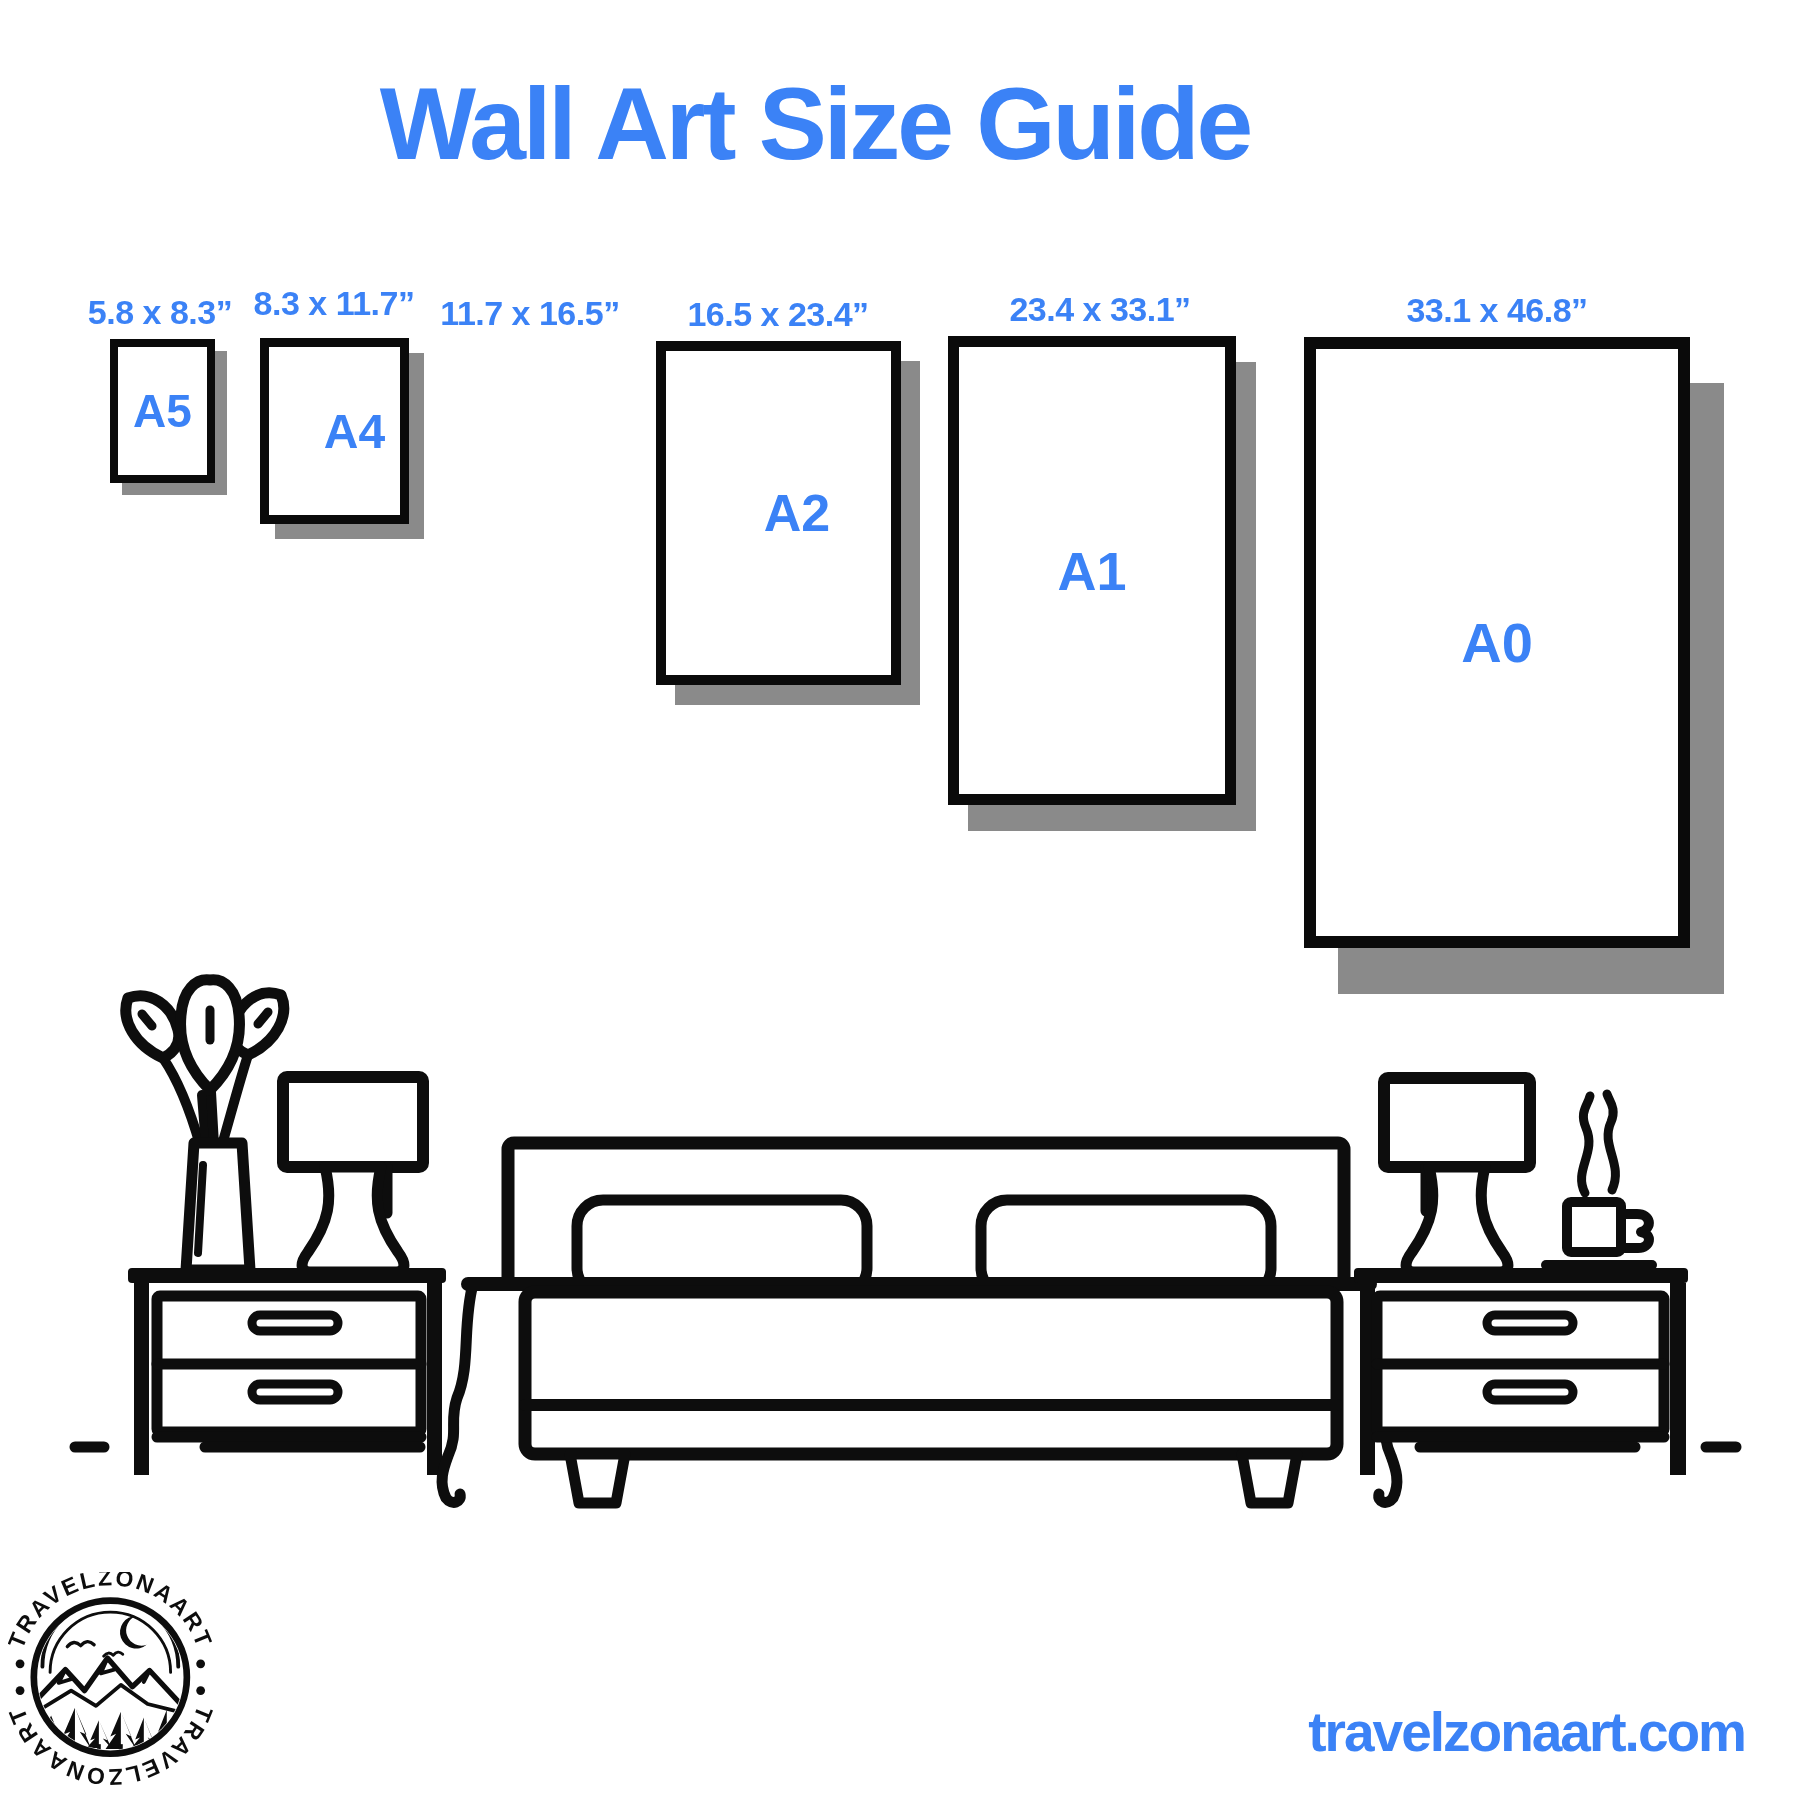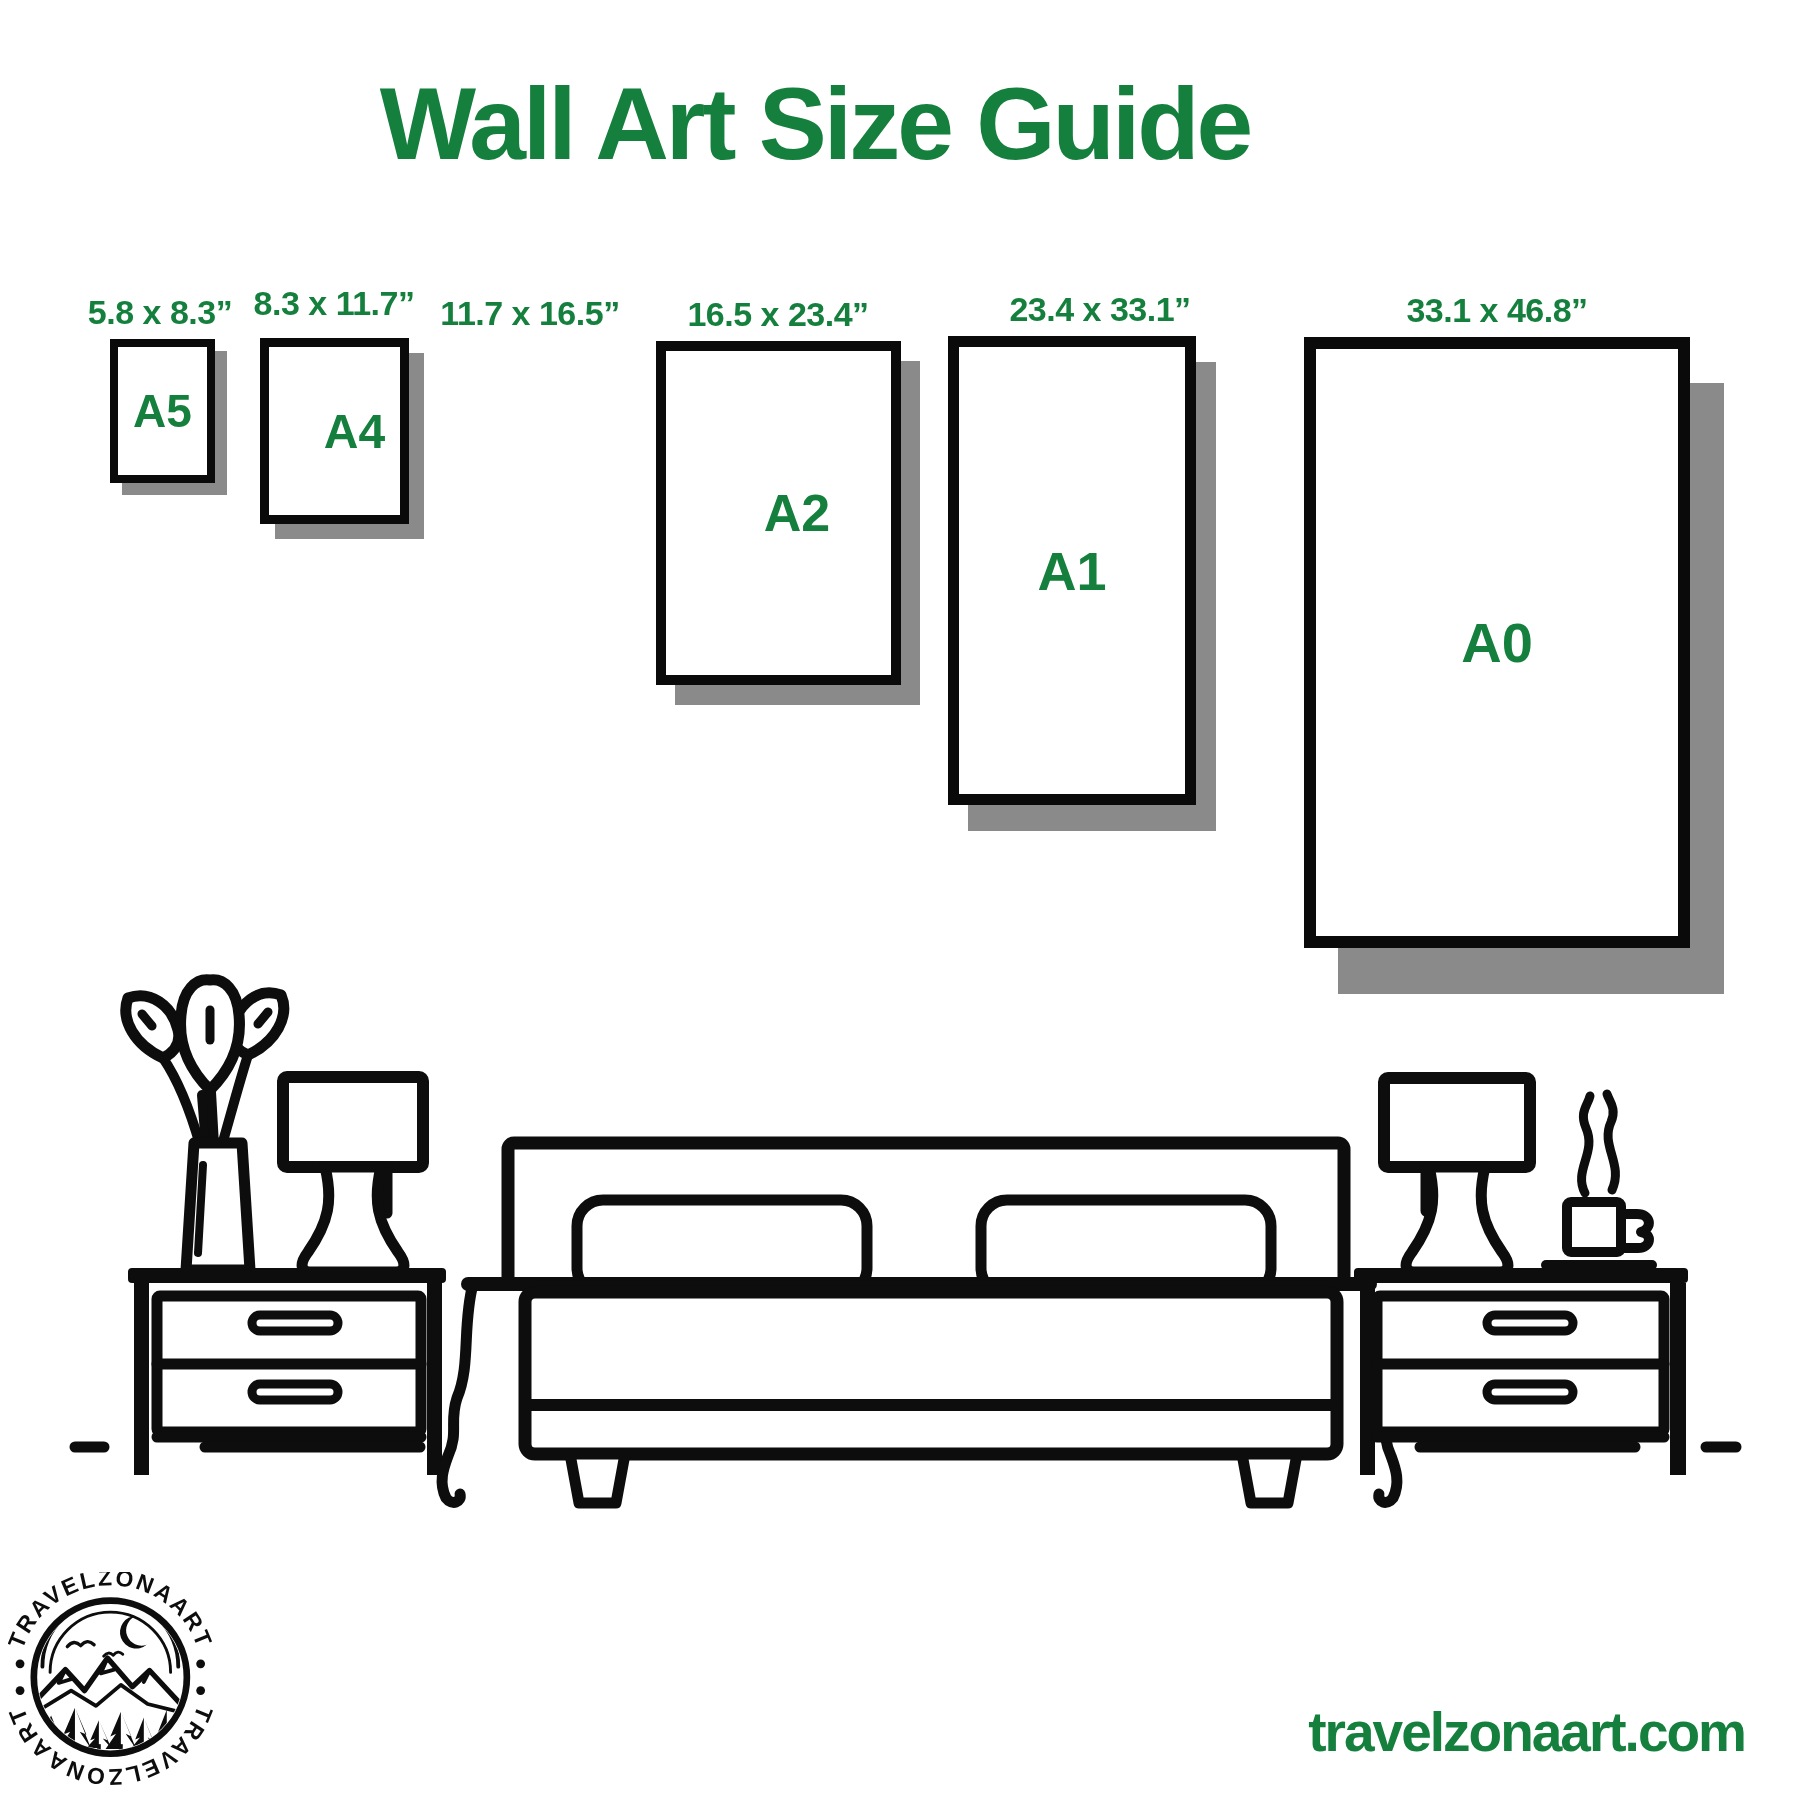--- a/index.html
+++ b/index.html
@@ -1,18 +1,18 @@
 <!DOCTYPE html>
 <html><head>
 <meta charset="utf-8">
 <style>
   html,body{margin:0;padding:0;background:#ffffff;}
   .canvas{
     position:relative;width:1800px;height:1800px;background:#ffffff;overflow:hidden;
-    font-family:"Liberation Sans","DejaVu Sans",sans-serif;color:#15803d;
+    font-family:"Liberation Sans","DejaVu Sans",sans-serif;color:#3b82f6;
   }
   .page-title{
     position:absolute;top:66px;left:0;right:170px;text-align:center;
     font-size:102px;font-weight:700;letter-spacing:-3px;white-space:nowrap;
   }
   .frame{
     position:absolute;background:#ffffff;border-style:solid;border-color:#0a0a0a;
     box-sizing:border-box;display:flex;align-items:center;justify-content:center;
     font-weight:700;letter-spacing:0px;
   }
@@ -44,21 +44,21 @@
 
   <div class="frame" style="left:110px;top:339px;width:105px;height:144px;border-width:8px;font-size:46px;box-shadow:12px 12px 0 #8a8a8a;">
       <span>A5</span>
     </div>
   <div class="frame" style="left:260px;top:338px;width:149px;height:186px;border-width:9px;font-size:48px;box-shadow:15px 15px 0 #8a8a8a;padding-left:40px;">
       <span>A4</span>
     </div>
   <div class="frame" style="left:656px;top:341px;width:245px;height:344px;border-width:10px;font-size:52px;box-shadow:19px 20px 0 #8a8a8a;padding-left:37px;">
       <span>A2</span>
     </div>
-  <div class="frame" style="left:948px;top:336px;width:248px;height:469px;border-width:11px;font-size:54px;box-shadow:20px 26px 0 #8a8a8a;">
+  <div class="frame" style="left:948px;top:336px;width:288px;height:469px;border-width:11px;font-size:54px;box-shadow:20px 26px 0 #8a8a8a;">
       <span>A1</span>
     </div>
   <div class="frame" style="left:1304px;top:337px;width:386px;height:611px;border-width:12px;font-size:56px;box-shadow:34px 46px 0 #8a8a8a;">
       <span>A0</span>
     </div>
 
   <svg class="scene" viewBox="0 0 1800 620" fill="none" stroke="#0d0d0d" stroke-linecap="round" stroke-linejoin="round">
 
     <g>
       <path d="M200,195 C190,160 178,130 163,108" stroke-width="10"></path>

